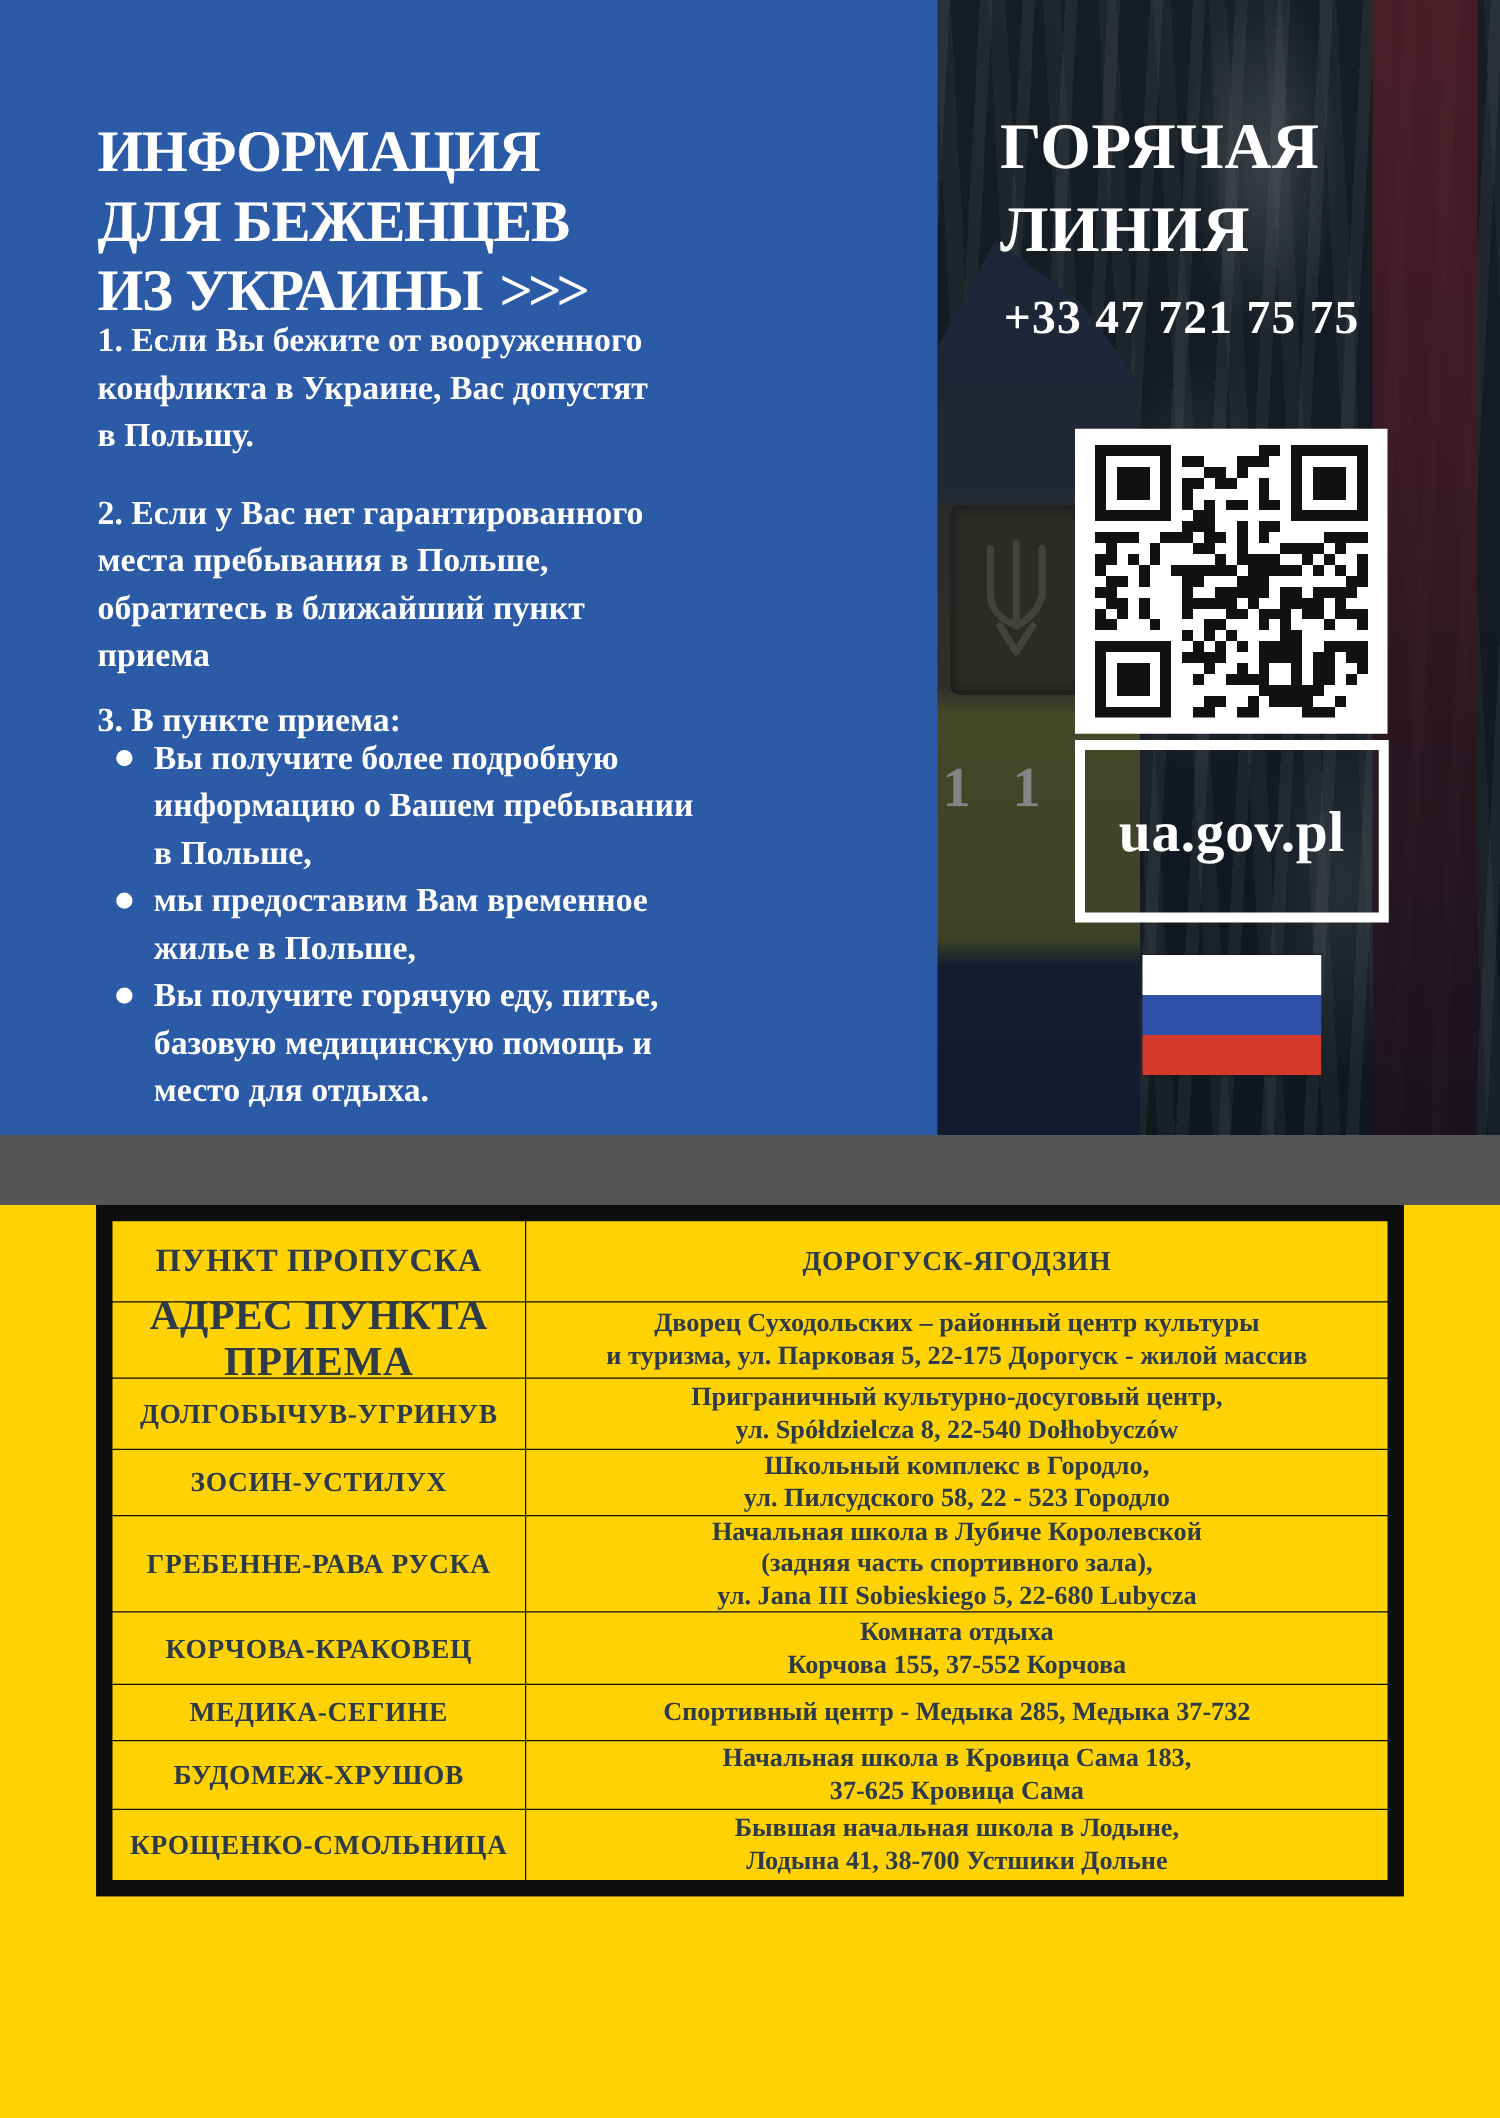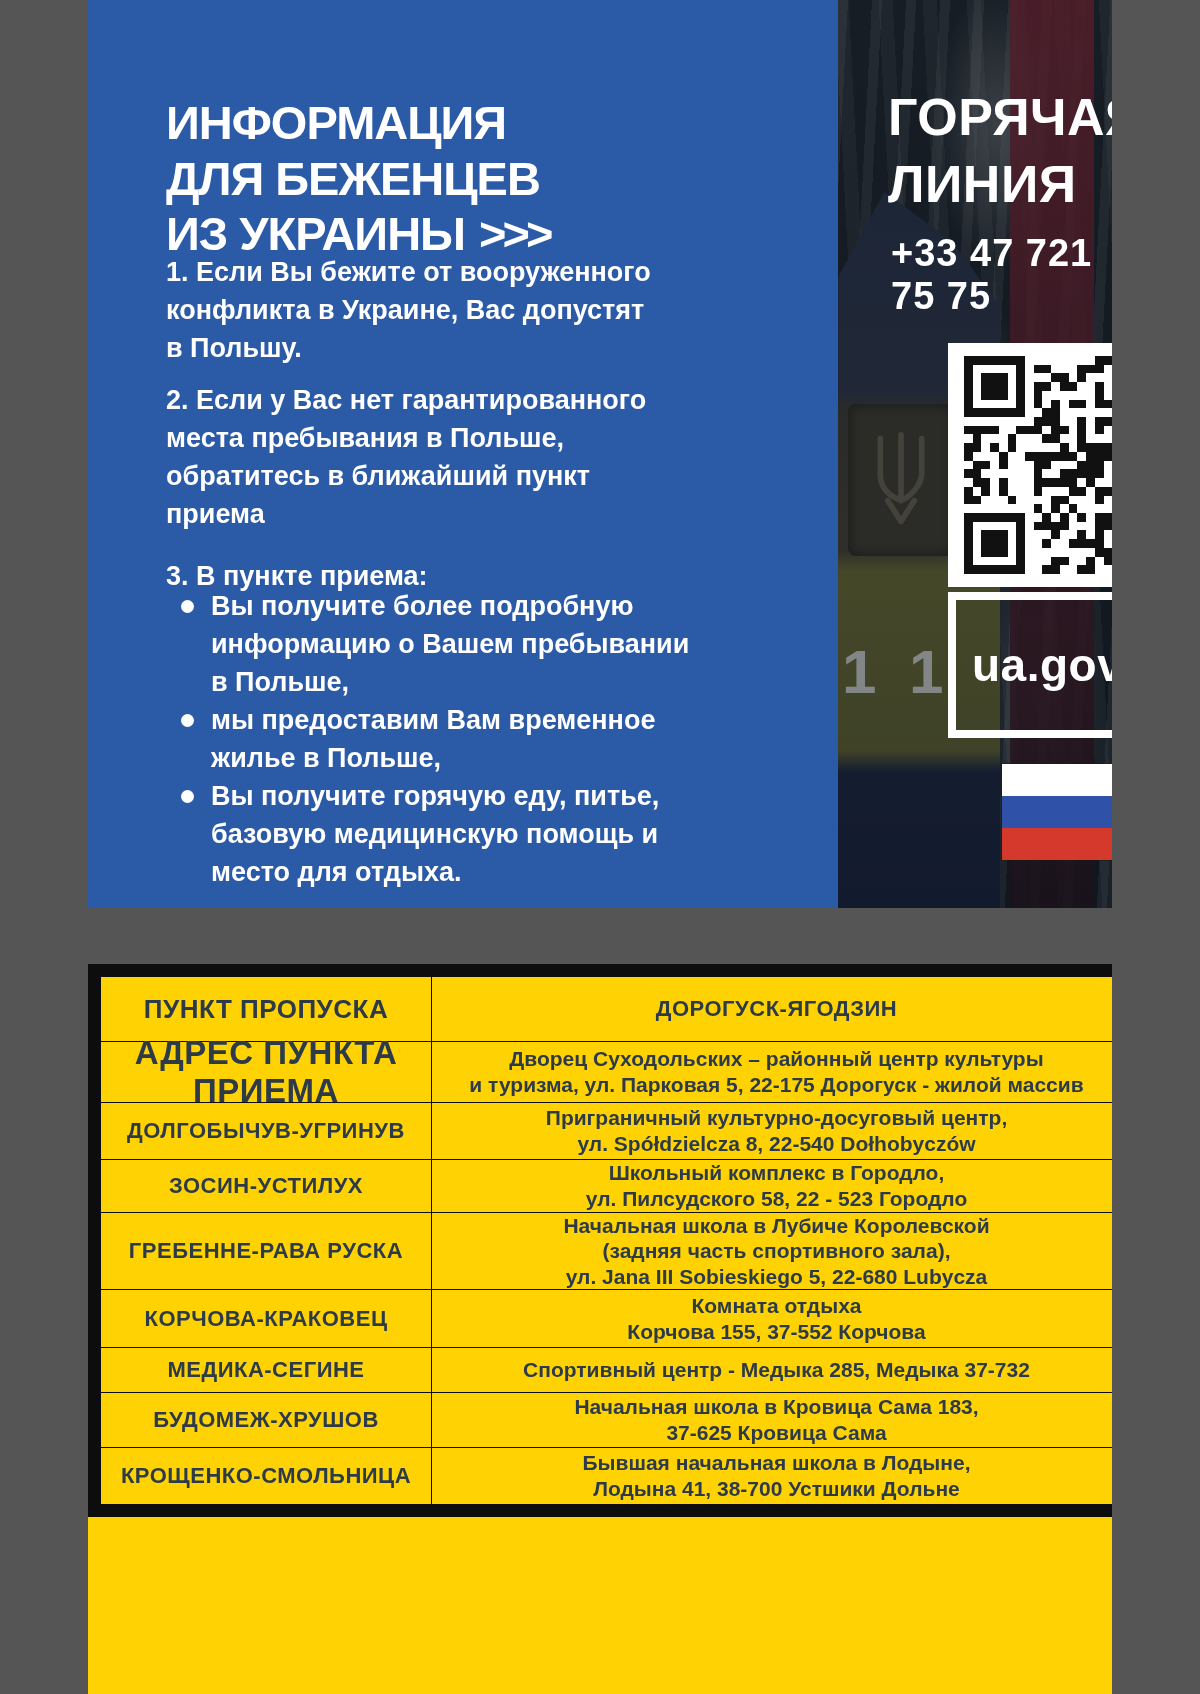--- a/index.html
+++ b/index.html
@@ -1,44 +1,44 @@
 <!DOCTYPE html>
 <html><head>
 <meta charset="utf-8">
 <style>
   html,body{margin:0;padding:0;background:#555;}
-  .page{position:relative;width:1024px;height:1694px;margin:0 auto;overflow:hidden;
-        font-family:Liberation Sans, sans-serif;}
+  .page{position:relative;width:1200px;height:1694px;margin:0 auto;overflow:hidden;
+        font-family:Liberation Serif, serif;}
   
   .top{display:flex;height:908px;}
   .left-panel{position:relative;width:750px;background:#2B5AA7;color:#fff;}
   .left-panel .abs{position:absolute;left:78px;}
   .main-title{top:64px;font-size:47px;font-weight:bold;line-height:1.18;letter-spacing:-1px;white-space:pre-line;}
   .title-arrows{margin-left:14px;letter-spacing:-4px;}
   .para{font-size:27px;font-weight:bold;line-height:38px;white-space:pre-line;width:640px;}
-  .p1{top:226px;} .p2{top:354px;} .p3{top:530px;}
+  .p1{top:226px;} .p2{top:364px;} .p3{top:530px;}
   .bullet-list{top:572px;list-style:none;margin:15px;padding:0;width:650px;}
   .bullet-list li{display:flex;align-items:flex-start;}
   .dot{flex:0 0 13px;width:13px;height:13px;border-radius:50%;background:#fff;margin:13px 17px 0 0;}
   .bullet-text{font-size:27px;font-weight:bold;line-height:38px;white-space:pre-line;}
   
   .photo-panel{position:relative;flex:1;background:linear-gradient(180deg,#232a31 0%,#1d232b 55%,#171d26 100%);overflow:hidden;}
   .streaks{position:absolute;inset:0;background-image:
      repeating-linear-gradient(93deg, rgba(222,230,226,0.12) 0 10px, transparent 10px 34px),
      repeating-linear-gradient(87deg, rgba(210,222,216,0.09) 0 14px, transparent 14px 44px),
      radial-gradient(90px 200px at 58% 14%, rgba(235,240,235,0.34), transparent 70%),
      radial-gradient(110px 240px at 46% 50%, rgba(228,234,230,0.28), transparent 70%),
      radial-gradient(100px 220px at 72% 78%, rgba(222,230,226,0.22), transparent 70%),
      radial-gradient(80px 170px at 30% 88%, rgba(226,232,228,0.2), transparent 70%);}
   .red-band{position:absolute;right:18px;top:0;width:84px;height:100%;
      background:linear-gradient(180deg,rgba(146,42,58,.85) 0%,rgba(120,35,48,.8) 40%,rgba(84,26,38,.8) 65%,rgba(42,20,28,.85) 100%);}
   .border-post{position:absolute;left:-8px;top:192px;width:170px;height:716px;
      clip-path:polygon(0 14%,32% 0,72% 7%,100% 16%,100% 100%,0 100%);
      background:linear-gradient(180deg,#2e3a52 0%,#353f55 28%,#46443a 30%,#514b3a 50%,#7b7a38 53%,#6f7034 78%,#1f2947 81%,#1a2340 100%);}
-  .post-number{position:absolute;left:4px;top:636px;font-size:62px;font-weight:bold;
+  .post-number{position:absolute;left:4px;top:604px;font-size:45px;font-weight:bold;
      color:rgba(255,255,255,.9);letter-spacing:36px;}
   .plaque{position:absolute;left:10px;top:404px;width:106px;height:152px;background:#4a4435;
      border-radius:8px;box-shadow:inset 0 0 14px rgba(0,0,0,.5);display:flex;align-items:center;justify-content:center;}
   .plaque svg{opacity:.75;}
   .photo-overlay{position:absolute;inset:0;background:rgba(10,16,26,0.48);}
   .hotline{position:absolute;left:50px;top:84px;z-index:3;color:#fff;font-weight:bold;
      font-size:52px;line-height:67px;letter-spacing:0.5px;white-space:pre-line;}
   .hotline-phone{position:absolute;left:53px;top:232px;z-index:3;color:#fff;font-weight:bold;
      font-size:38px;letter-spacing:1px;}
   .qr-card{position:absolute;left:110px;top:343px;width:224px;height:218px;background:#fff;

